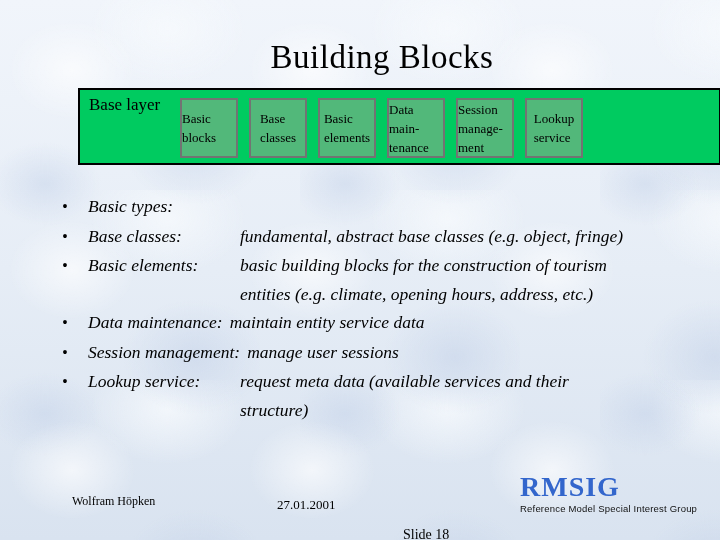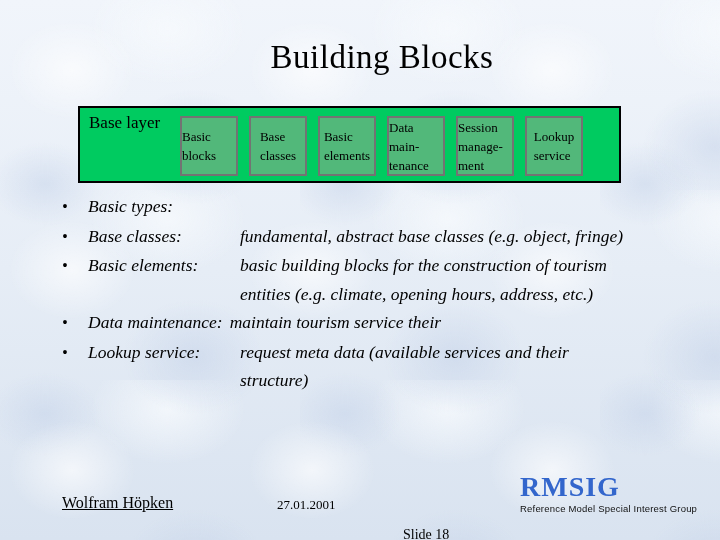--- a/index.html
+++ b/index.html
@@ -14,21 +14,21 @@
       radial-gradient(ellipse 80px 60px at 15% 80%, rgba(196,210,233,0.5), rgba(196,210,233,0) 70%),
       radial-gradient(ellipse 110px 80px at 60% 15%, rgba(247,250,253,0.8), rgba(247,250,253,0) 70%),
       linear-gradient(180deg,#f1f5fb 0%,#e6edf6 50%,#d9e3f0 100%);
     background-size:240px 200px,260px 210px,300px 230px,280px 190px,100% 100%;
   }
   .title{
     position:absolute;top:38px;left:0;right:0;text-align:center;
     font-size:33px;line-height:38px;font-weight:400;letter-spacing:0.5px;padding-left:44px;
   }
   .base-layer-box{
-    position:absolute;left:78px;top:106px;width:543px;height:77px;
+    position:absolute;left:78px;top:88px;width:643px;height:77px;
     box-sizing:border-box;border:2px solid #000;
     background:var(--outer-green,#00cb60);
   }
   .base-layer-label{
     position:absolute;left:9px;top:4px;font-size:17px;line-height:22px;
   }
   .blocks{
     position:absolute;left:100px;top:8px;display:flex;gap:11px;
   }
   .block{
@@ -42,21 +42,21 @@
   }
   .bullet-row{
     display:flex;align-items:flex-start;
     font-size:17.5px;line-height:28.5px;font-style:italic;
   }
   .marker{flex:none;width:26px;}
   .marker::before{content:"\2022";font-size:16px;}
   .bullet-row .label{flex:none;width:152px;white-space:nowrap;}
   .bullet-row.inline .label{width:auto;margin-right:7px;}
   .bullet-row .desc{white-space:pre-line;flex:1;}
-  .footer-author{position:absolute;left:62px;top:494px;font-size:16px;text-decoration:underline;}
+  .footer-author{position:absolute;left:72px;top:494px;font-size:12px;}
   .footer-date{position:absolute;left:277px;top:497px;font-size:13px;}
   .footer-slideno{position:absolute;left:403px;top:527px;font-size:14px;}
   .logo{
     position:absolute;left:520px;top:471px;
     font-size:28px;font-weight:bold;letter-spacing:1px;
     color:var(--logo-blue,#3366cc);
   }
   .logo-sub{
     position:absolute;left:520px;top:503px;width:200px;
     font-family:Liberation Sans, sans-serif;
@@ -97,21 +97,26 @@
   </div>
   <div class="bullet-row">
     <span class="marker"></span>
     <span class="label">Basic elements:</span>
     <span class="desc">basic building blocks for the construction of tourism
 entities (e.g. climate, opening hours, address, etc.)</span>
   </div>
   <div class="bullet-row inline">
     <span class="marker"></span>
     <span class="label">Data maintenance:</span>
-    <span class="desc">maintain tourism service their</span>
+    <span class="desc">maintain entity service data</span>
+  </div>
+  <div class="bullet-row inline">
+    <span class="marker"></span>
+    <span class="label">Session management:</span>
+    <span class="desc">manage user sessions</span>
   </div>
   <div class="bullet-row">
     <span class="marker"></span>
     <span class="label">Lookup service:</span>
     <span class="desc">request meta data (available services and their
 structure)</span>
   </div>
 </div>
 
 <div class="footer-author">Wolfram Höpken</div>

